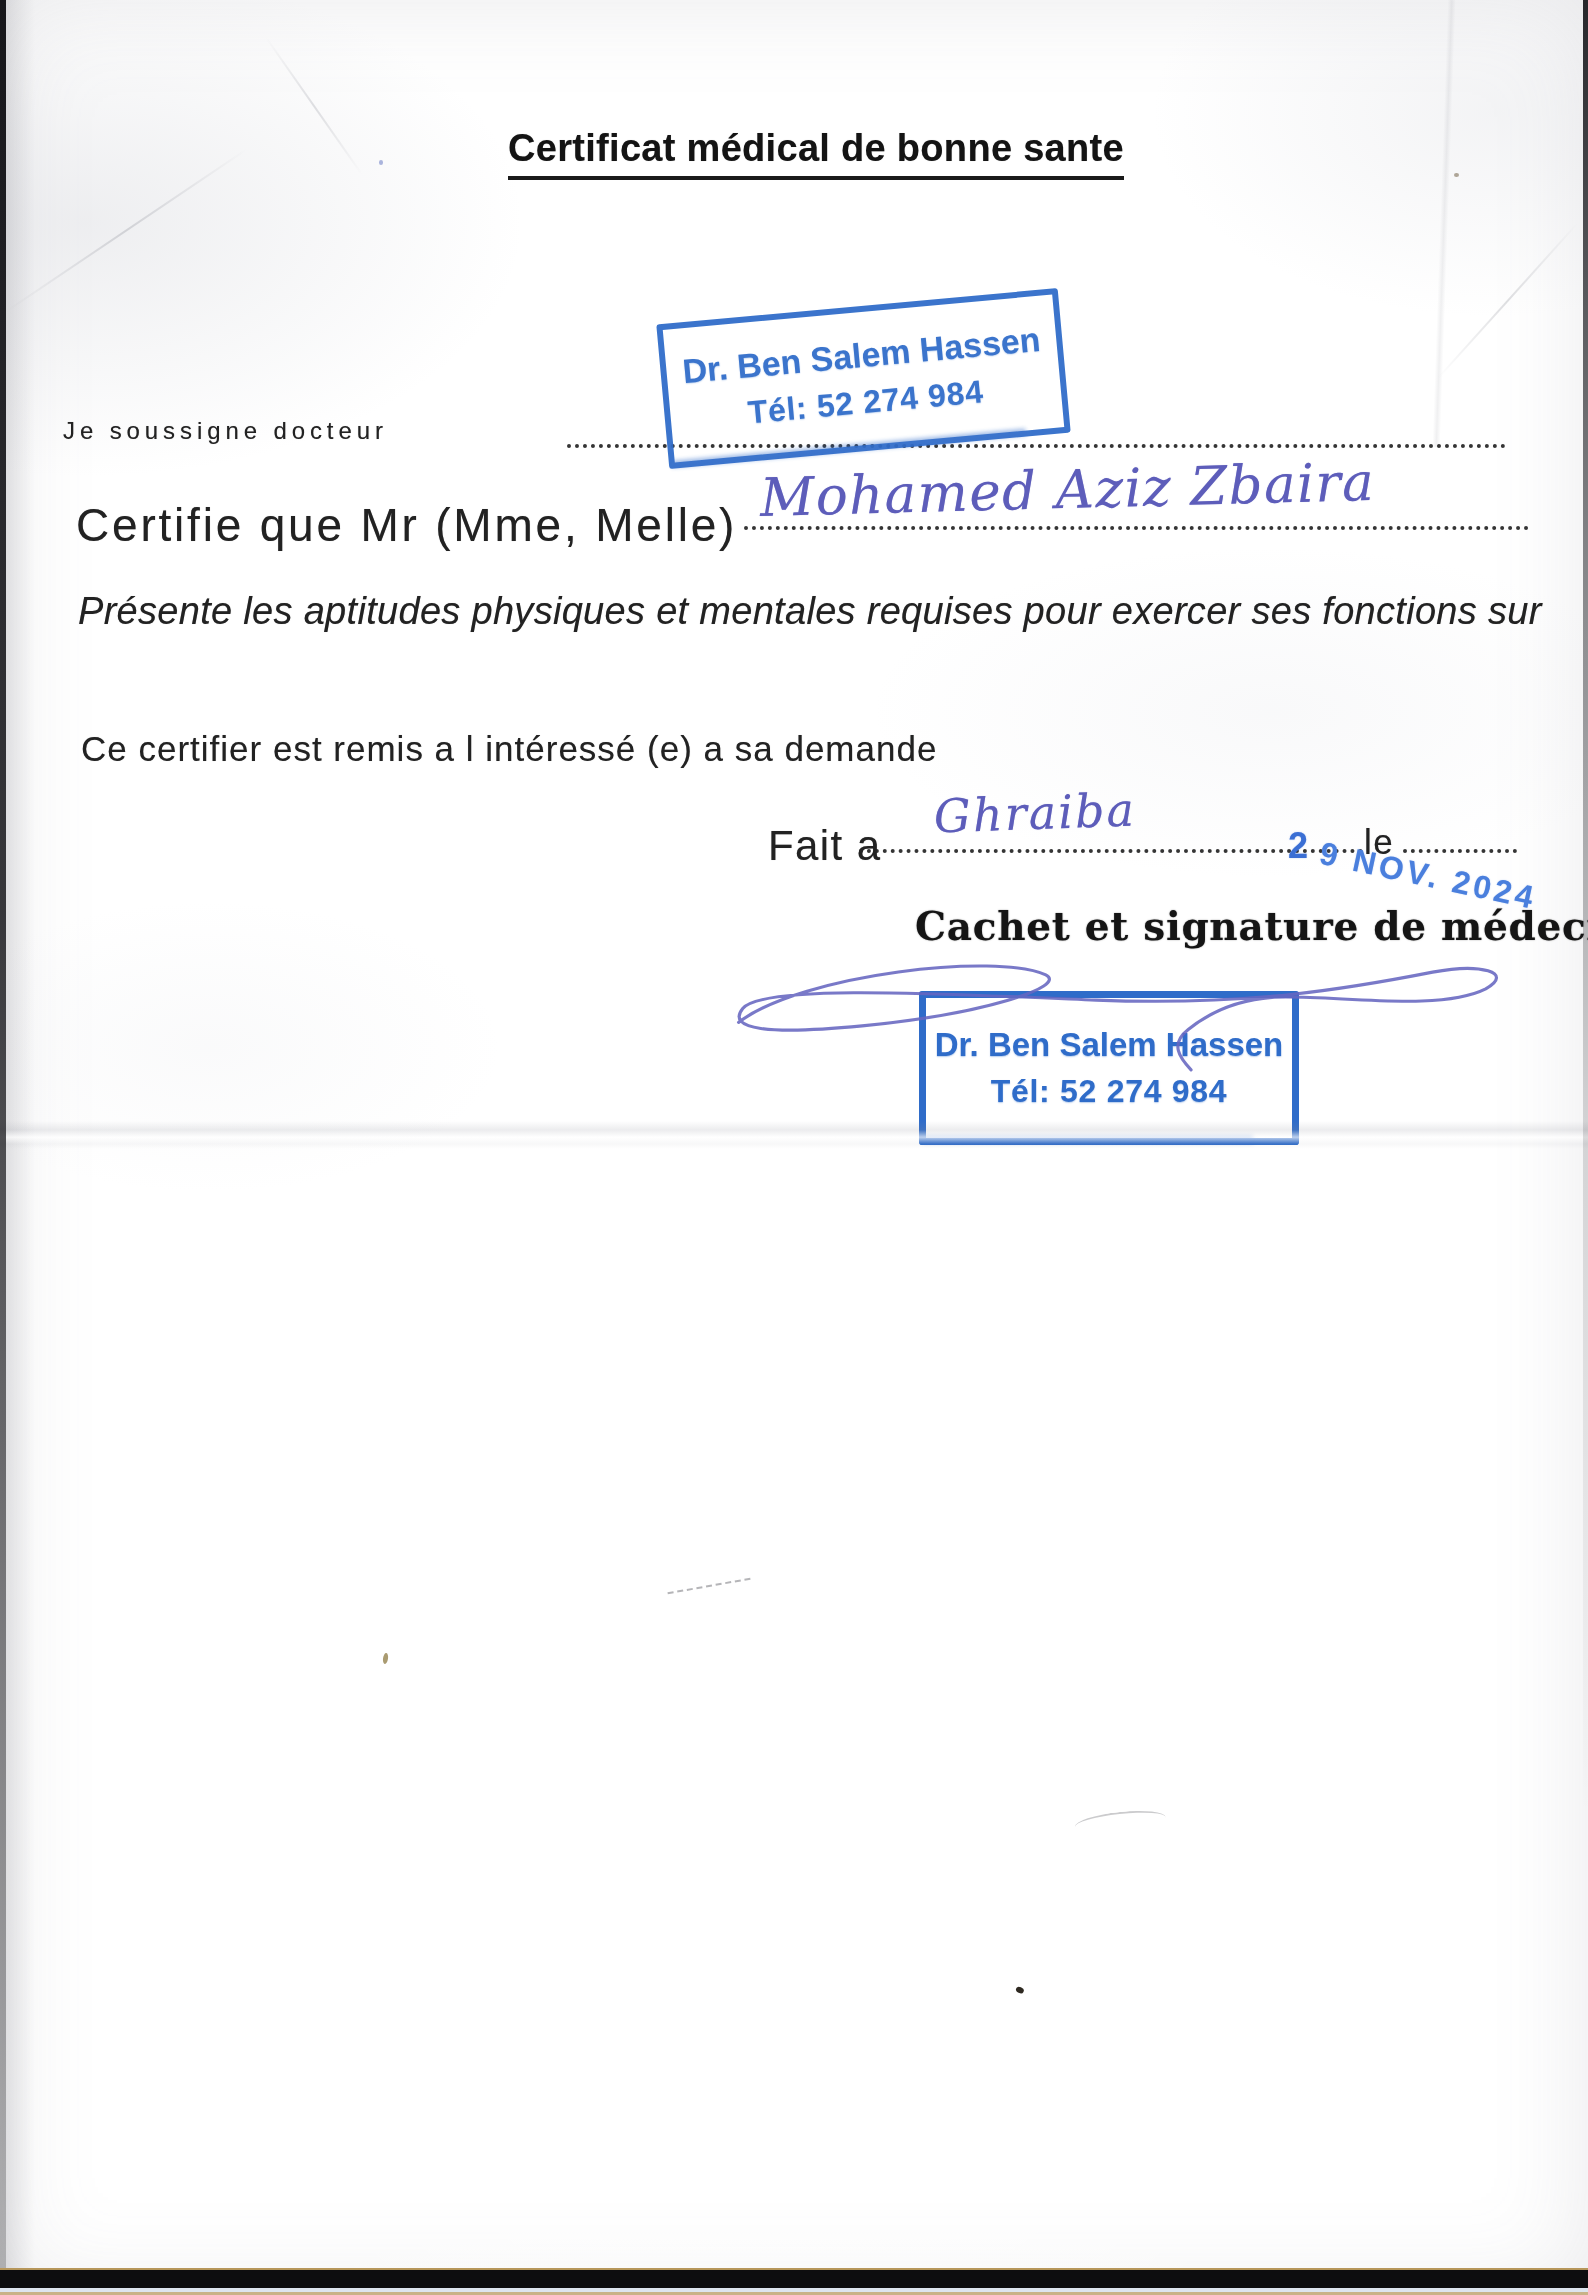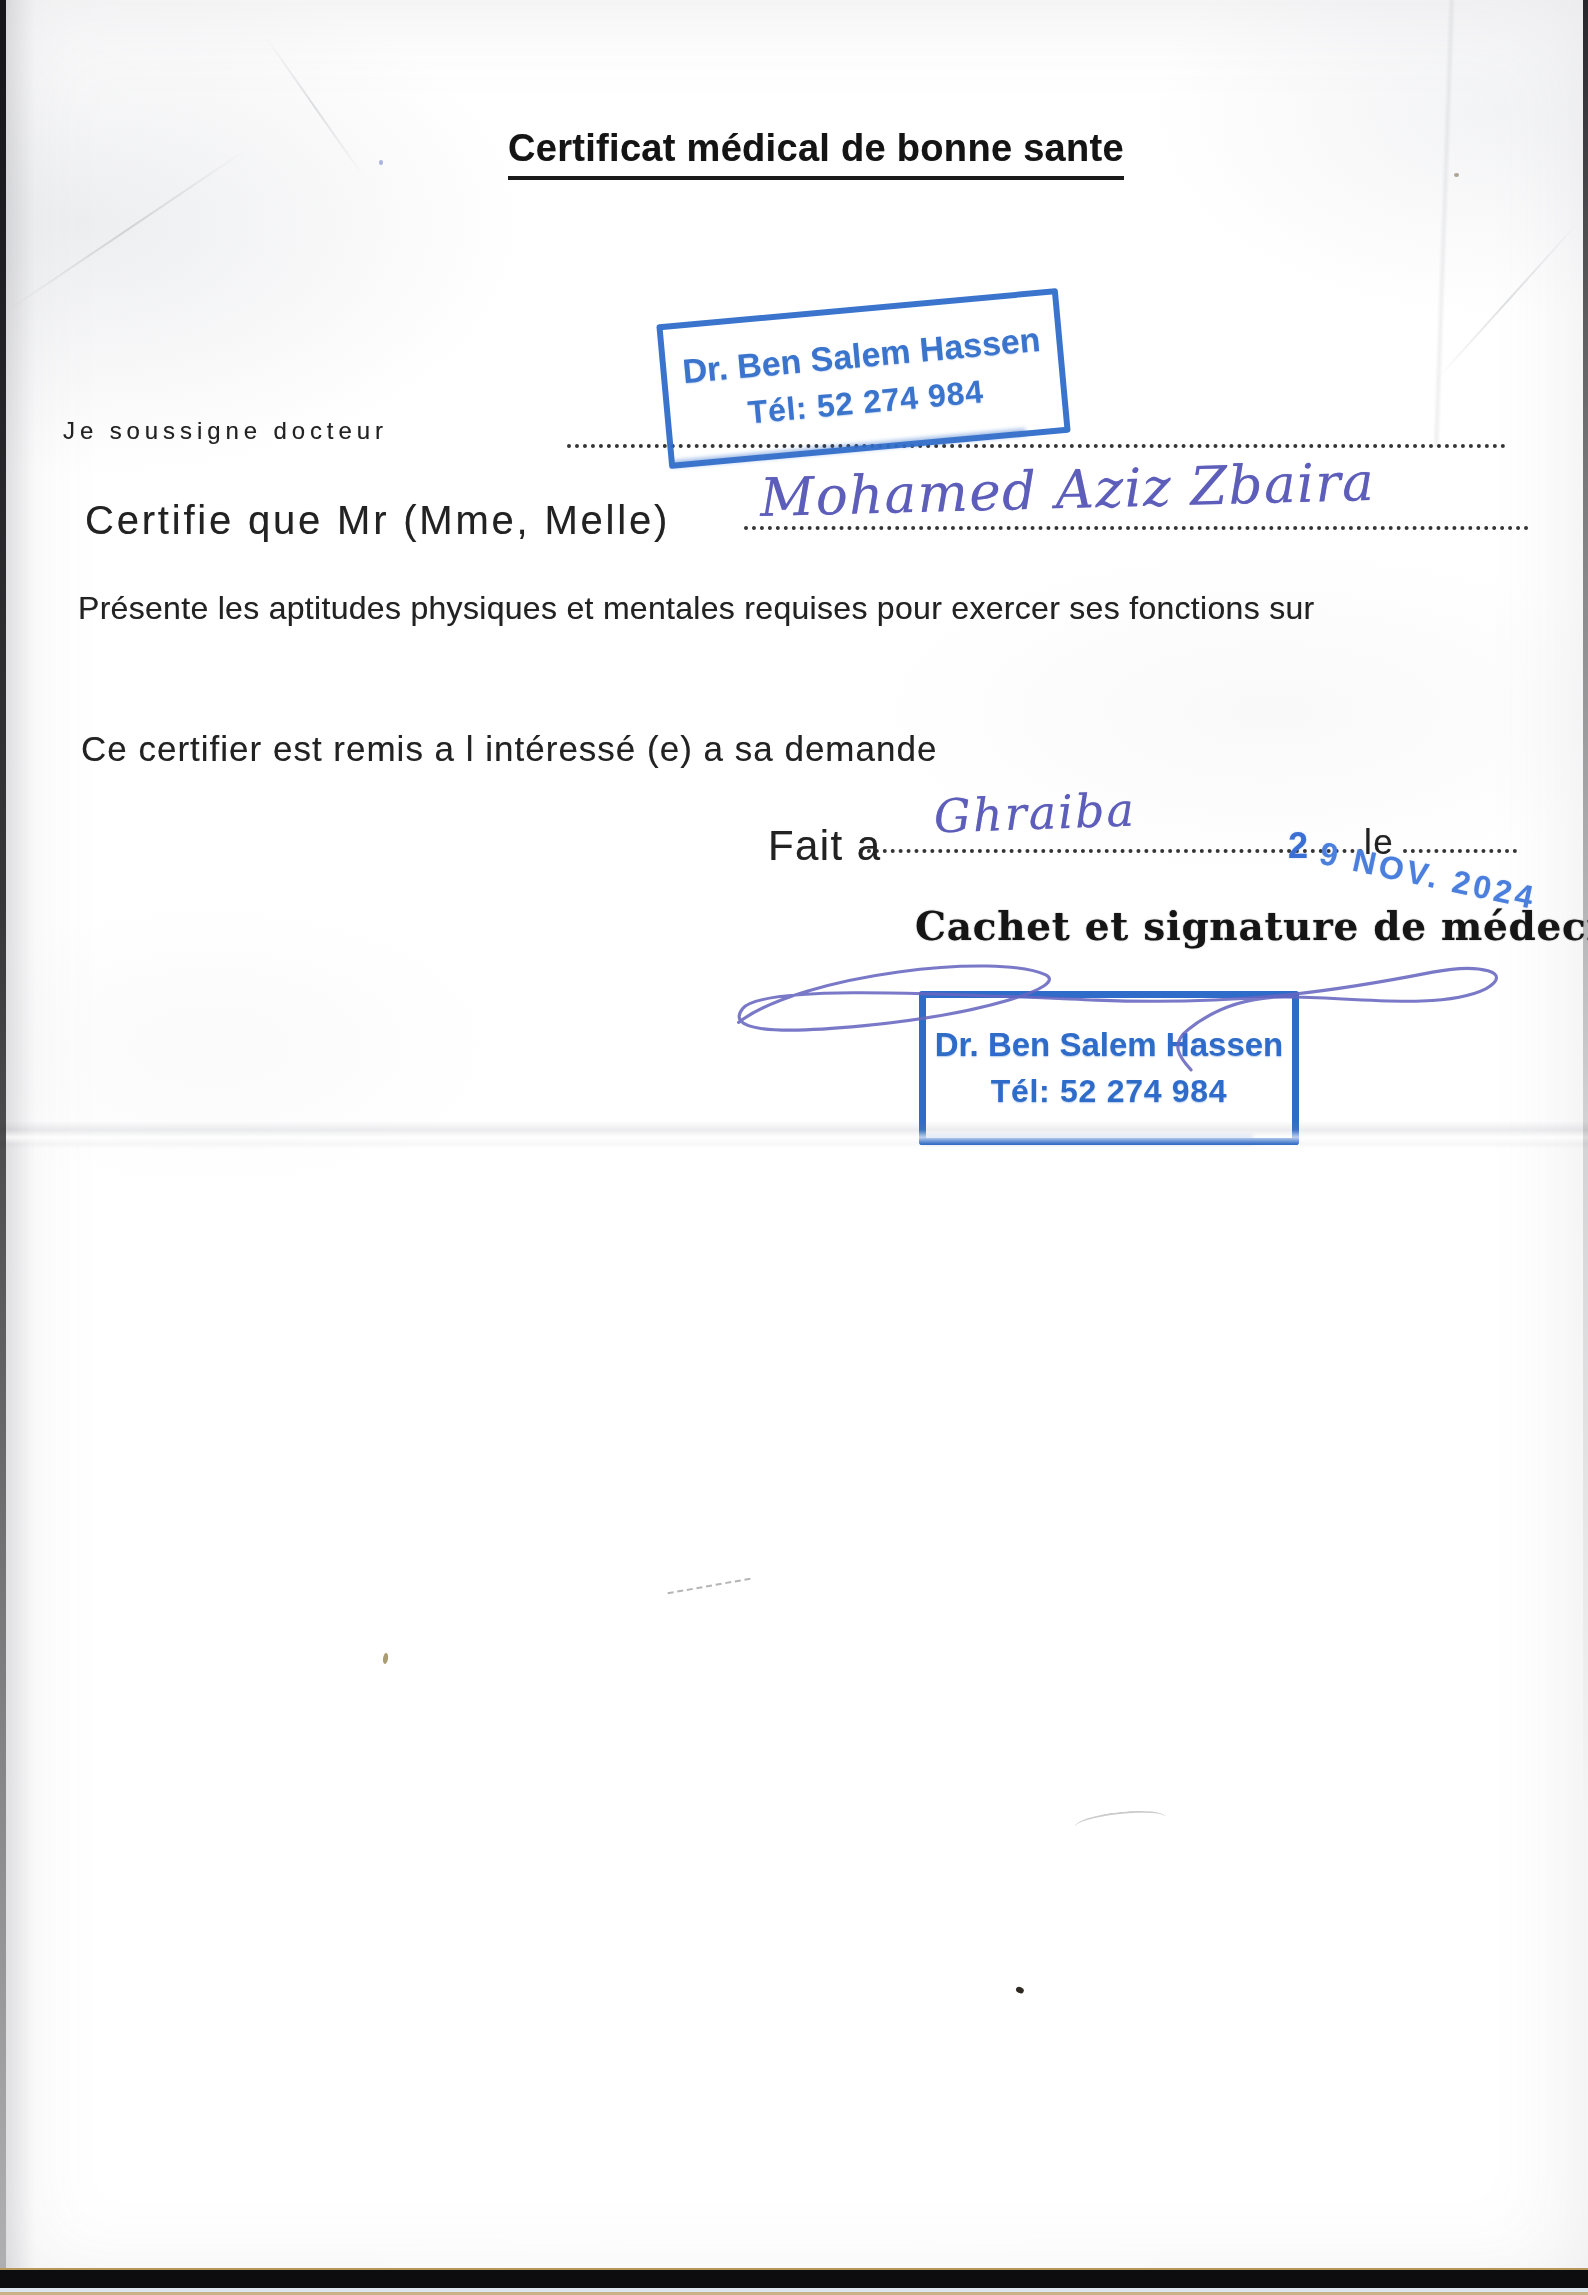--- a/index.html
+++ b/index.html
@@ -172,25 +172,25 @@
 
   <div class="abs bodyline scan-text" style="left:63px; top:417px; font-size:24px; letter-spacing:4.9px;">Je soussigne docteur</div>
   <div class="dots" style="left:567px; top:444px; width:939px;"></div>
 
   <div class="stamp stamp-top">
     <div class="stamp-name">Dr. Ben Salem Hassen</div>
     <div class="stamp-tel">Tél: 52 274 984</div>
     <div class="smudge"></div>
   </div>
 
-  <div class="abs bodyline scan-text" style="left:85px; top:498px; font-size:40px; letter-spacing:2.8px;">Certifie que Mr (Mme, Melle)</div>
+  <div class="abs bodyline scan-text" style="left:76px; top:498px; font-size:46px; letter-spacing:2.8px;">Certifie que Mr (Mme, Melle)</div>
   <div class="dots" style="left:744px; top:526px; width:785px;"></div>
   <div class="abs handwriting" style="left:760px; top:459px; font-size:53px; letter-spacing:1.4px; transform:rotate(-1.5deg);">Mohamed Aziz Zbaira</div>
 
-  <div class="abs bodyline scan-text" style="left:78px; top:590px; font-size:32px; letter-spacing:0.3px;">Présente les aptitudes physiques et mentales requises pour exercer ses fonctions sur</div>
+  <div class="abs bodyline scan-text" style="left:78px; top:590px; font-size:38px; letter-spacing:0.3px;font-style:italic;">Présente les aptitudes physiques et mentales requises pour exercer ses fonctions sur</div>
 
   <div class="abs bodyline scan-text" style="left:81px; top:729px; font-size:35px; letter-spacing:1px;">Ce certifier est remis a l intéressé (e) a sa demande</div>
 
   <div class="abs bodyline scan-text" style="left:768px; top:822px; font-size:42px; letter-spacing:1.4px;">Fait a</div>
   <div class="dots" style="left:859px; top:849px; width:504px;"></div>
   <div class="abs handwriting" style="left:934px; top:786px; font-size:46px; letter-spacing:2.1px; transform:rotate(-2deg);">Ghraiba</div>
   <div class="abs bodyline scan-text" style="left:1364px; top:822px; font-size:35px; letter-spacing:1.4px;">le</div>
   <div class="dots" style="left:1403px; top:849px; width:114px;"></div>
 
   <div class="abs date-day">2</div>

